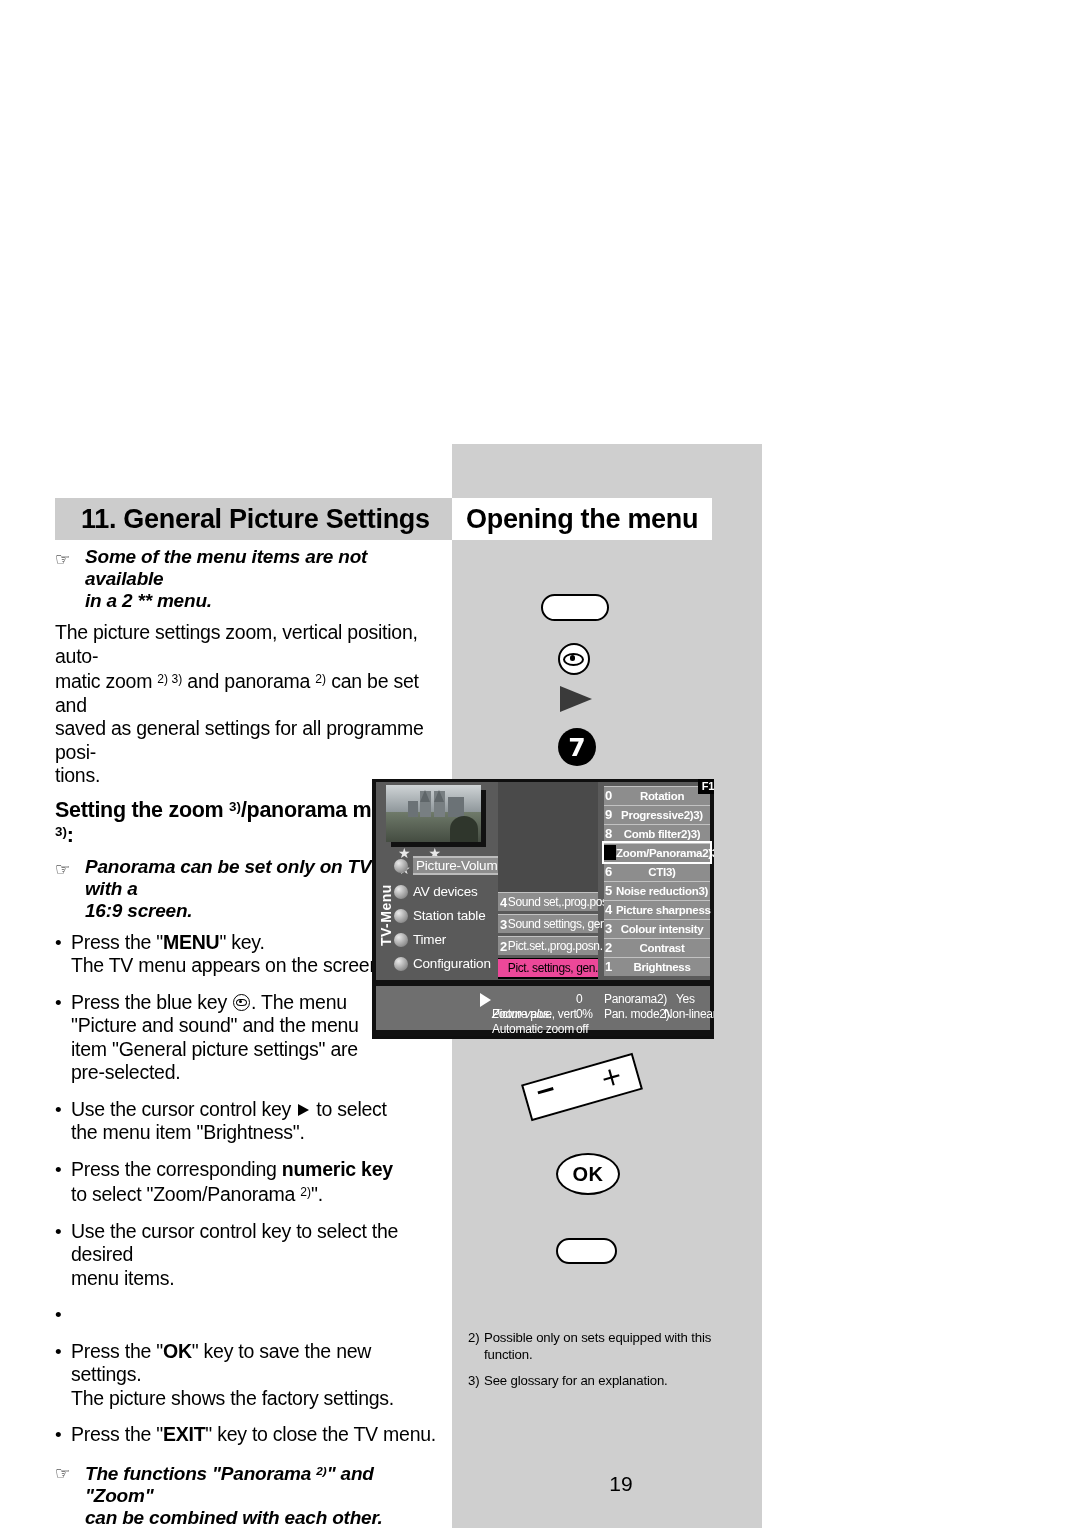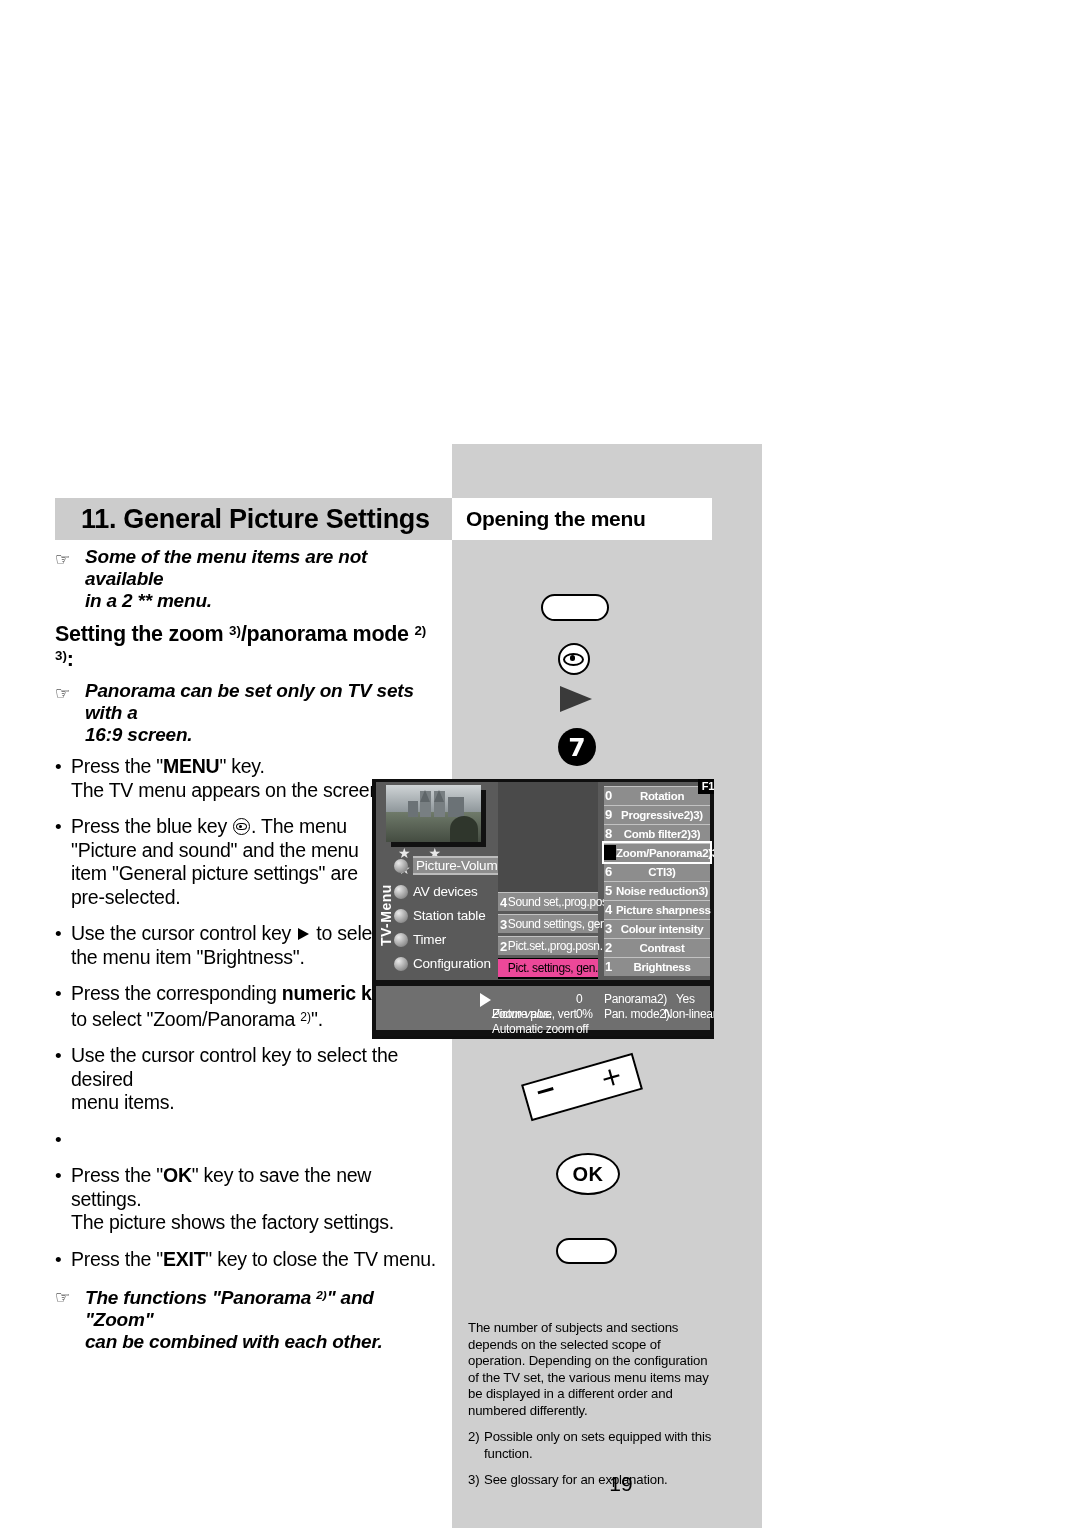--- a/index.html
+++ b/index.html
@@ -48,21 +48,21 @@
     position: absolute;
     left: 452px;
     top: 498px;
     width: 260px;
     height: 42px;
     background: #ffffff;
     display: flex;
     align-items: center;
   }
   #section-header .htext {
-    font-size: 21px;
+    font-size: 27px;
     font-weight: bold;
     letter-spacing: -0.3px;
     padding-left: 14px;
     white-space: nowrap;
   }
 
   
   #left-col {
     position: absolute;
     left: 55px;
@@ -523,20 +523,26 @@
   <span class="htext">Opening the menu</span>
 </div>
 
 <div id="left-col">
 
   <div class="note">
     <span class="hand">☞</span>
     <span class="notetext">Some of the menu items are not available<br>in a 2 ** menu.</span>
   </div>
 
+  <div class="para">
+    The picture settings zoom, vertical position, auto-<br>
+    matic zoom <sup class="fn">2) 3)</sup> and panorama <sup class="fn">2)</sup> can be set and<br>
+    saved as general settings for all programme posi-<br>
+    tions.
+  </div>
 
   <div class="subhead">
     Setting the zoom <sup class="fn">3)</sup>/panorama mode <sup class="fn">2) 3)</sup>:
   </div>
 
   <div class="note">
     <span class="hand">☞</span>
     <span class="notetext">Panorama can be set only on TV sets with a<br>16:9 screen.</span>
   </div>
 
@@ -735,21 +741,20 @@
         <div class="statrow stat-l" style="top:36px;">Automatic zoom</div>
         <div class="statrow stat-v" style="top:36px;">off</div>
       </div>
 
     </div>
 
   </div>
 </div>
 
 <div id="panel-foot">
-  <div>The number of subjects and sections depends on the selected scope of operation. Depending on the configuration of the TV set, the various menu items may be displayed in a different order and numbered differently.</div>
   <div class="fnote">
     <span class="fnum">2)</span>
     <span>Possible only on sets equipped with this function.</span>
   </div>
   <div class="fnote">
     <span class="fnum">3)</span>
     <span>See glossary for an explanation.</span>
   </div>
 </div>
 

